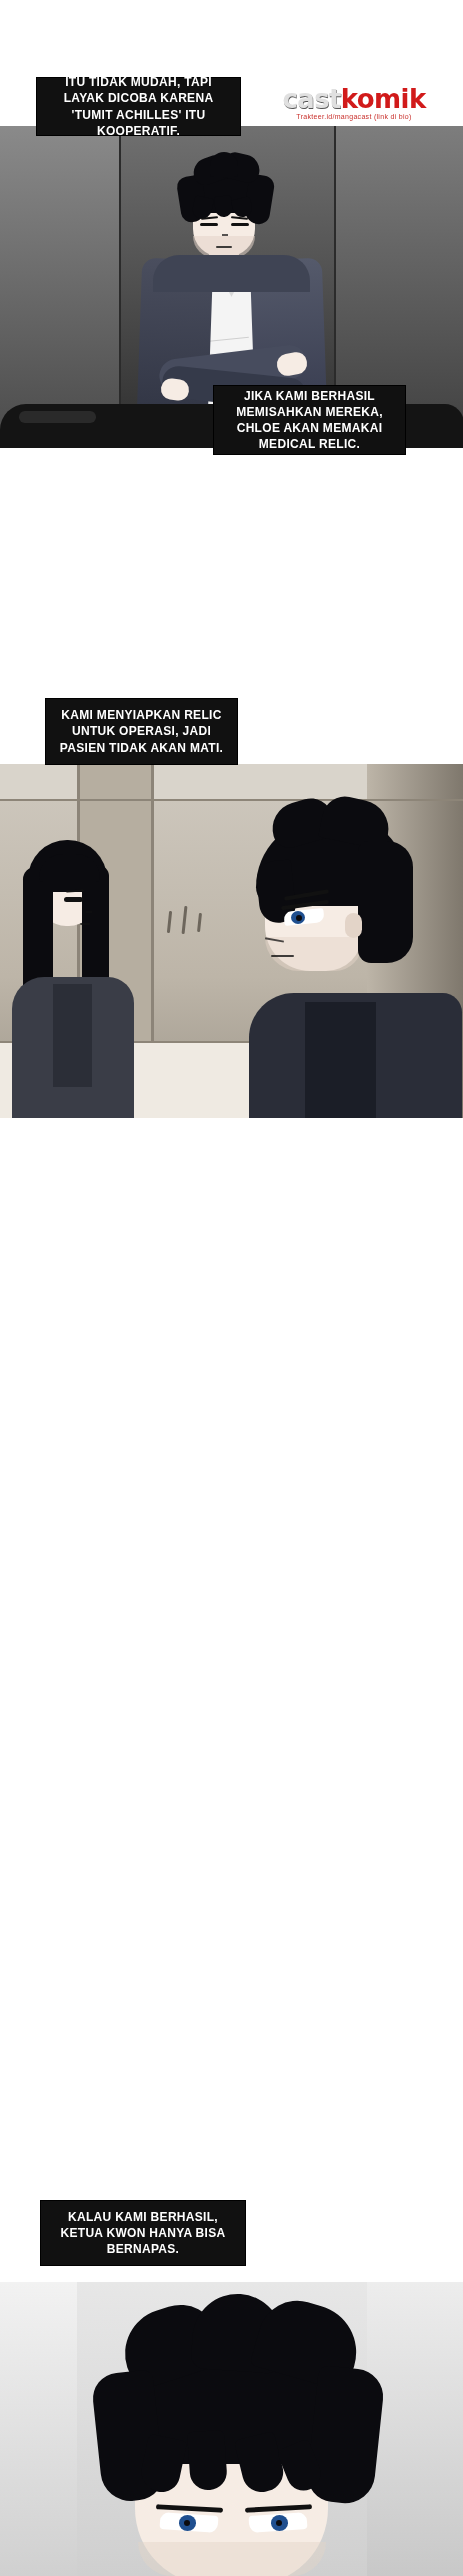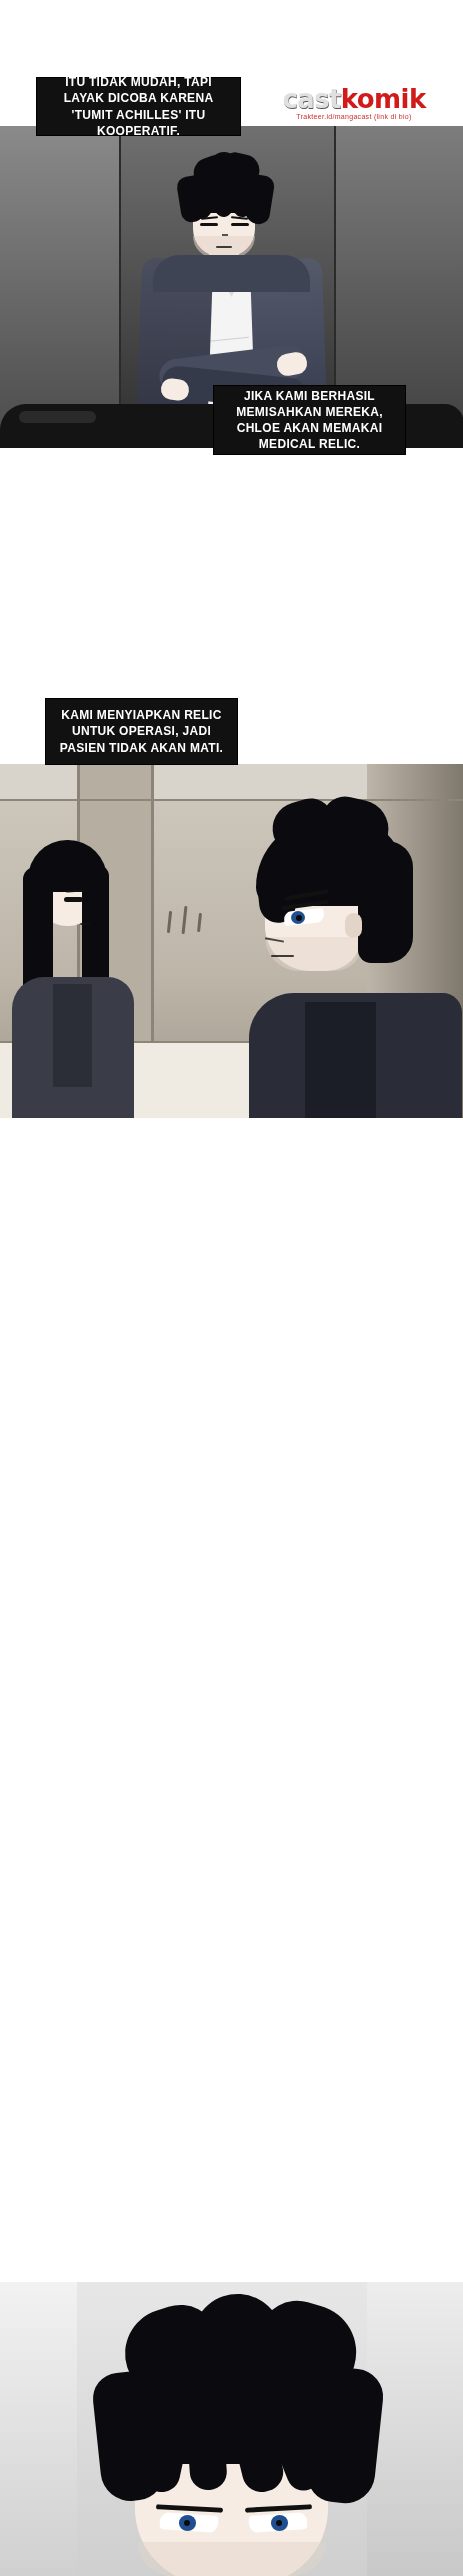--- a/index.html
+++ b/index.html
@@ -257,20 +257,21 @@
     <div class="figure skinSh" style="left:345px;top:149px;width:17px;height:24.5px;border-radius:9px;"></div>
 
     <div class="figure cloth-dark" style="left:249px;top:229px;width:213px;height:125px;border-radius:45px 19.3px 0 0;"></div>
     <div class="figure" style="left:305px;top:238px;width:71px;height:116px;background:#1b1e27;"></div>
 
     <div class="line" style="left:168px;top:147px;width:2.6px;height:22px;background:#6d665c;border-radius:1.3px;transform:rotate(6deg);"></div>
     <div class="line" style="left:183px;top:142px;width:2.6px;height:28px;background:#6d665c;border-radius:1.3px;transform:rotate(6deg);"></div>
     <div class="line" style="left:198px;top:149px;width:2.6px;height:19.3px;background:#6d665c;border-radius:1.3px;transform:rotate(6deg);"></div>
   </div>
 
+  <div class="caption" id="caption-4" style="left:40px;top:2200px;width:206px;height:66px;">KALAU KAMI BERHASIL, KETUA KWON HANYA BISA BERNAPAS.</div>
 
   <div class="panel" id="panel-3">
     <div class="bgleft"></div>
     <div class="bgright"></div>
 
     <div class="figure skin" style="left:135px;top:110px;width:193px;height:193px;border-radius:97px 97px 77px 77px;"></div>
 
     <div class="hair" style="left:113px;top:62px;width:240px;height:120px;border-radius:120px 120px 15.5px 15.5px;"></div>
     <div class="hair" style="left:122px;top:26px;width:97px;height:71px;border-radius:45px 39px 6.4px 26px;transform:rotate(-18deg);"></div>
     <div class="hair" style="left:193px;top:11.6px;width:90px;height:77px;border-radius:45px 45px 13px 13px;transform:rotate(4deg);"></div>

